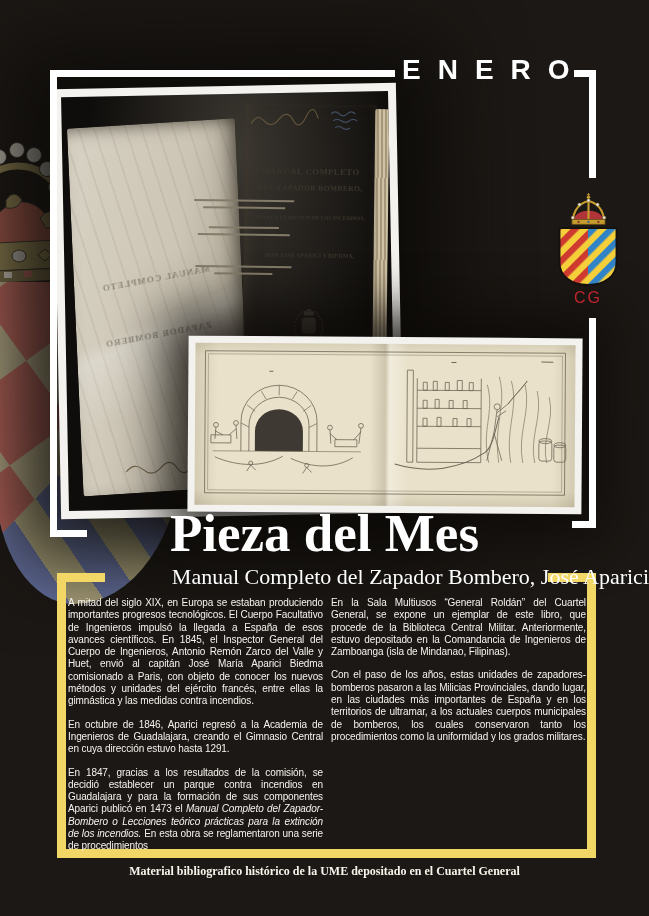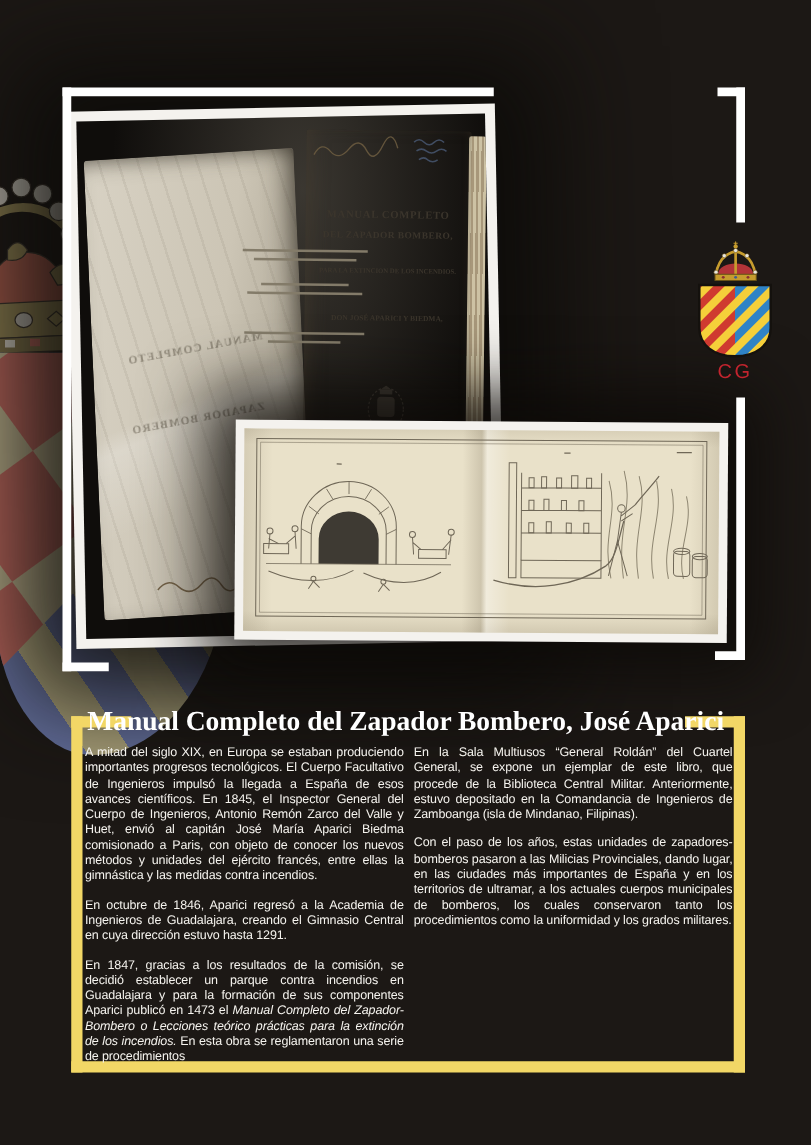--- a/index.html
+++ b/index.html
@@ -62,22 +62,22 @@
   #photo-plate{left:188px;top:337px;width:394px;height:176px;transform:rotate(.4deg);z-index:3;
     box-shadow:0 0 50px 25px rgba(12,10,8,.8);}
   .ph2-in{position:absolute;left:7px;top:7px;right:7px;bottom:7px;overflow:hidden;background:
     linear-gradient(90deg,rgba(120,108,84,.18),rgba(0,0,0,0) 6% 46%,rgba(110,98,76,.22) 50%,rgba(255,255,255,.35) 51.2%,rgba(0,0,0,0) 56% 94%,rgba(120,108,84,.2)),
     linear-gradient(180deg,rgba(120,108,84,.15),rgba(0,0,0,0) 8% 90%,rgba(120,108,84,.2)),
     #e9e1c9;}
   .ph2-in svg{position:absolute;inset:0;}
   
   .page-title{position:absolute;left:0;right:0;top:504px;z-index:6;text-align:center;
     color:var(--white,#fff);font-family:"Liberation Serif",serif;font-weight:bold;font-size:53px;line-height:58px;}
-  .page-subtitle{position:absolute;left:0;right:0;top:564px;z-index:6;text-align:center;
-    color:var(--white,#fff);font-family:"Liberation Serif",serif;font-weight:bold;font-size:22px;}
+  .page-subtitle{position:absolute;left:0;right:0;top:564px;z-index:6;text-align:right;
+    color:var(--white,#fff);font-family:"Liberation Serif",serif;font-weight:normal;font-size:22px;}
   
   .col{position:absolute;top:597px;width:255px;z-index:6;color:var(--body-text,#f5f3ee);
     font-size:10px;line-height:12.3px;letter-spacing:-.1px;text-align:justify;}
   .col p{margin:0 0 11px 0;}
   #col-left{left:68px;} #col-right{left:331px;}
   .col em{font-style:italic;}
   
   .footer-caption{position:absolute;left:0;right:0;top:864px;z-index:6;text-align:center;
     color:#f7f4ec;font-family:"Liberation Serif",serif;font-weight:bold;font-size:12px;}
 </style>
@@ -234,20 +234,21 @@
   </div>
 
   <div class="wline" style="left:50px;top:70px;width:345px;height:7px;"></div>
   <div class="wline" style="left:50px;top:70px;width:7px;height:467px;"></div>
   <div class="wline" style="left:50px;top:530px;width:37px;height:7px;"></div>
   <div class="wline" style="left:574px;top:70px;width:22px;height:7px;"></div>
   <div class="wline" style="left:589px;top:70px;width:7px;height:108px;"></div>
   <div class="wline" style="left:589px;top:318px;width:7px;height:210px;"></div>
   <div class="wline" style="left:572px;top:521px;width:24px;height:7px;"></div>
 
+  <div class="month">ENERO</div>
 
   <svg class="cg-crown" viewBox="0 0 60 40">
     <path d="M13,32 C13,18 47,18 47,32 Z" fill="#b23438"></path>
     <path d="M11,32 C14,12 29,10 30,10 C31,10 46,12 49,32" fill="none" stroke="#c69c2e" stroke-width="2.6"></path>
     <path d="M30,10 V32" stroke="#c69c2e" stroke-width="2.6"></path>
     <circle cx="11" cy="30" r="2" fill="#e9e6df" stroke="#6b5316" stroke-width=".5"></circle>
     <circle cx="19" cy="14" r="2" fill="#e9e6df" stroke="#6b5316" stroke-width=".5"></circle>
     <circle cx="30" cy="9" r="2" fill="#e9e6df" stroke="#6b5316" stroke-width=".5"></circle>
     <circle cx="41" cy="14" r="2" fill="#e9e6df" stroke="#6b5316" stroke-width=".5"></circle>
     <circle cx="49" cy="30" r="2" fill="#e9e6df" stroke="#6b5316" stroke-width=".5"></circle>
@@ -274,32 +275,34 @@
         <rect width="13" height="13" fill="#f5cf3a"></rect>
           <rect width="6.5" height="13" fill="#2f83c6"></rect>
       </pattern>
     </defs>
     <path d="M3,3 H61 V38 C61,52 49,61 32,61 C15,61 3,52 3,38 Z" fill="url(#bendR)" clip-path="url(#clipL)"></path>
     <path d="M3,3 H61 V38 C61,52 49,61 32,61 C15,61 3,52 3,38 Z" fill="url(#bendB)" clip-path="url(#clipR)"></path>
     <path d="M3,3 H61 V38 C61,52 49,61 32,61 C15,61 3,52 3,38 Z" fill="none" stroke="#14110e" stroke-width="2"></path>
   </svg>
   <div class="cg-initials">CG</div>
 
+  <div class="page-title">Pieza del Mes</div>
   <div class="page-subtitle">Manual Completo del Zapador Bombero, José Aparici</div>
 
   <div class="yline" style="left:57px;top:573px;width:48px;height:9px;"></div>
   <div class="yline" style="left:548px;top:573px;width:48px;height:9px;"></div>
   <div class="yline" style="left:57px;top:573px;width:9px;height:285px;"></div>
   <div class="yline" style="left:587px;top:573px;width:9px;height:285px;"></div>
   <div class="yline" style="left:57px;top:849px;width:539px;height:9px;"></div>
 
   <div class="col" id="col-left">
     <p>A mitad del siglo XIX, en Europa se estaban produciendo importantes progresos tecnológicos. El Cuerpo Facultativo de Ingenieros impulsó la llegada a España de esos avances científicos. En 1845, el Inspector General del Cuerpo de Ingenieros, Antonio Remón Zarco del Valle y Huet, envió al capitán José María Aparici Biedma comisionado a Paris, con objeto de conocer los nuevos métodos y unidades del ejército francés, entre ellas la gimnástica y las medidas contra incendios.</p>
     <p>En octubre de 1846, Aparici regresó a la Academia de Ingenieros de Guadalajara, creando el Gimnasio Central en cuya dirección estuvo hasta 1291.</p>
     <p><span>En 1847, gracias a los resultados de la comisión, se decidió establecer un parque contra incendios en Guadalajara y para la formación de sus componentes Aparici publicó en 1473 el </span><em>Manual Completo del Zapador-Bombero o Lecciones teórico prácticas para la extinción de los incendios.</em><span> En esta obra se reglamentaron una serie de procedimientos</span></p>
   </div>
   <div class="col" id="col-right">
     <p>En la Sala Multiusos “General Roldán” del Cuartel General, se expone un ejemplar de este libro, que procede de la Biblioteca Central Militar. Anteriormente, estuvo depositado en la Comandancia de Ingenieros de Zamboanga (isla de Mindanao, Filipinas).</p>
     <p>Con el paso de los años, estas unidades de zapadores-bomberos pasaron a las Milicias Provinciales, dando lugar, en las ciudades más importantes de España y en los territorios de ultramar, a los actuales cuerpos municipales de bomberos, los cuales conservaron tanto los procedimientos como la uniformidad y los grados militares.</p>
   </div>
 
+  <div class="footer-caption">Material bibliografico histórico de la UME depositado en el Cuartel General</div>
 
 </div>
 
 </body></html>

